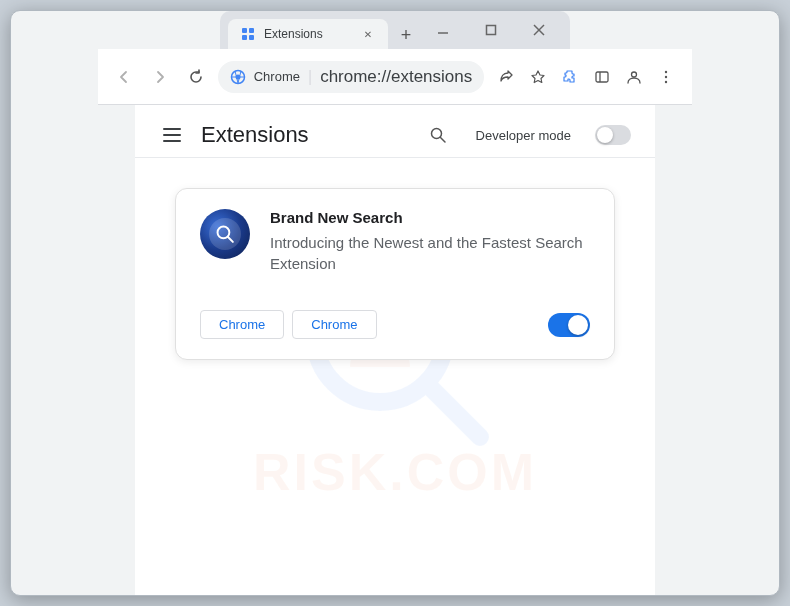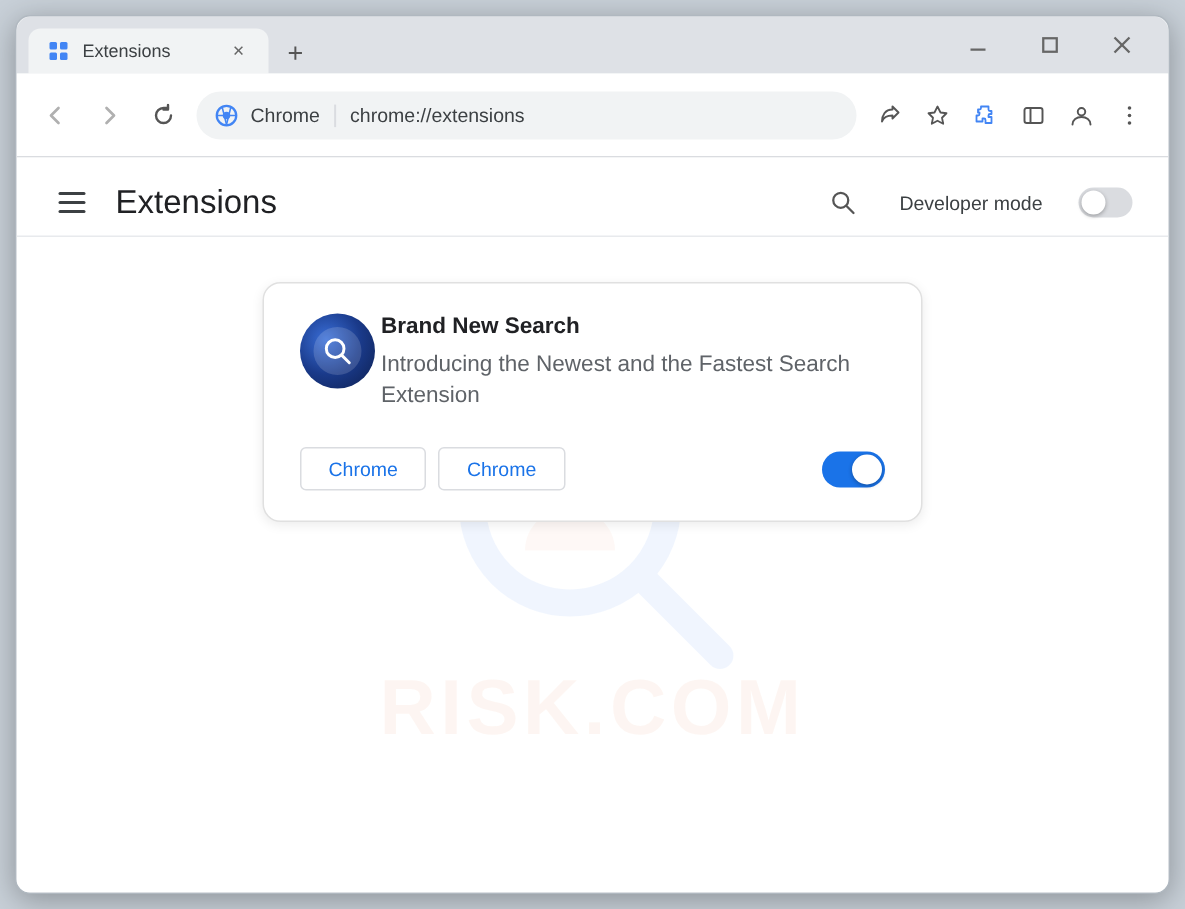--- a/index.html
+++ b/index.html
@@ -15,20 +15,21 @@
     .browser-window {
       width: 770px;
       height: 586px;
       background: #f1f3f4;
       border-radius: 10px;
       box-shadow: 0 4px 20px rgba(0,0,0,0.3);
       display: flex;
       flex-direction: column;
       overflow: hidden;
       border: 1px solid #b0b8c0;
+      align-items: center;
     }
 
     
     .title-bar {
       background: #dee1e6;
       display: flex;
       align-items: center;
       height: 38px;
       padding: 0 8px;
       border-radius: 10px 10px 0 0;
@@ -142,21 +143,21 @@
     .url-chrome-text {
       font-size: 13px;
       color: #3c4043;
       font-weight: 500;
     }
     .url-separator {
       color: #dadce0;
       font-size: 16px;
     }
     .url-path {
-      font-size: 13px;
+      font-size: 17px;
       color: #3c4043;
     }
     .toolbar-icons {
       display: flex;
       align-items: center;
       gap: 4px;
     }
     .toolbar-icon {
       width: 28px;
       height: 28px;
@@ -276,22 +277,22 @@
       border-radius: 12px;
       padding: 20px 24px;
       width: 440px;
       box-shadow: 0 2px 8px rgba(0,0,0,0.08);
       position: relative;
       z-index: 1;
     }
     .ext-header {
       display: flex;
       align-items: flex-start;
-      gap: 4px;
-      margin-bottom: 24px;
+      gap: 20px;
+      margin-bottom: 36px;
     }
     .ext-icon {
       width: 50px;
       height: 50px;
       border-radius: 50%;
       background: radial-gradient(circle at 35% 35%, #3a6fd8, #1a3a8a 50%, #0d1f4e);
       display: flex;
       align-items: center;
       justify-content: center;
       flex-shrink: 0;

